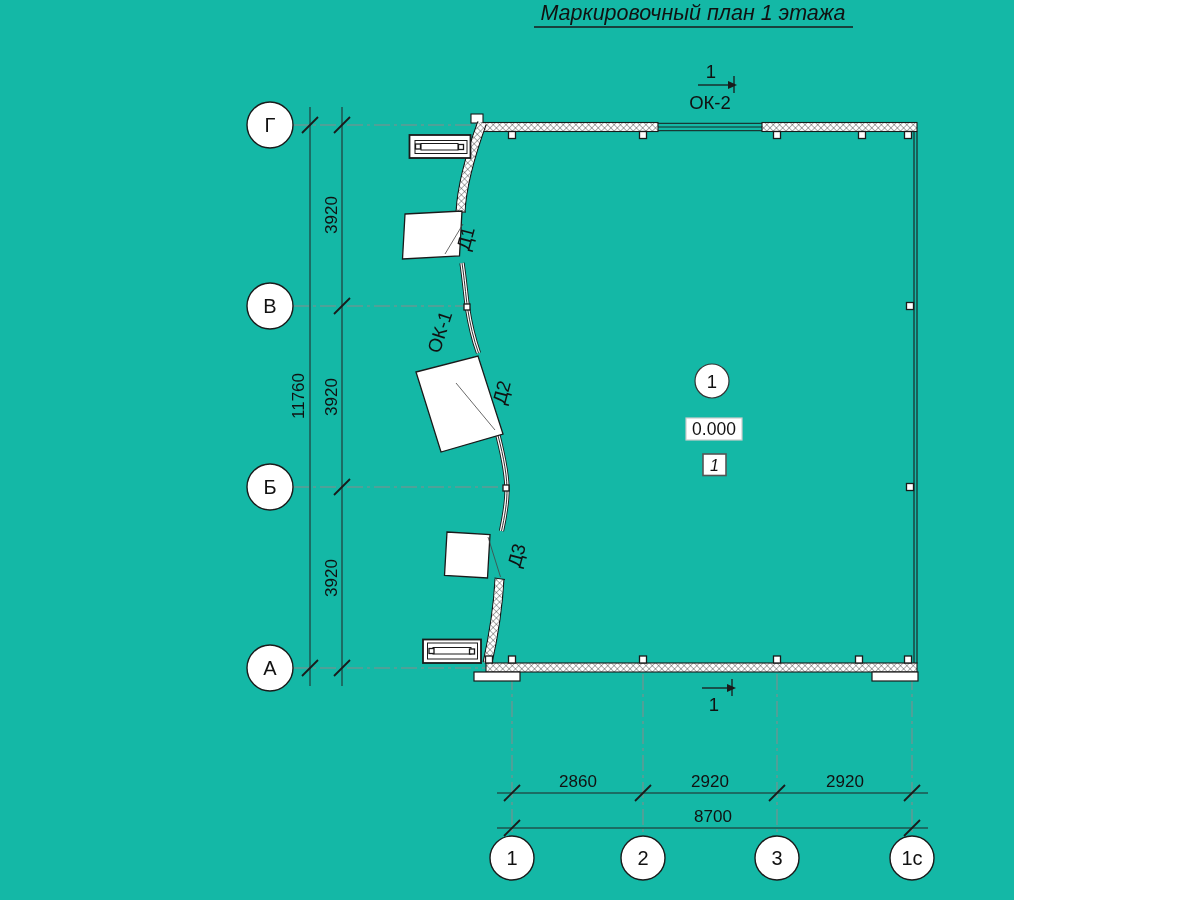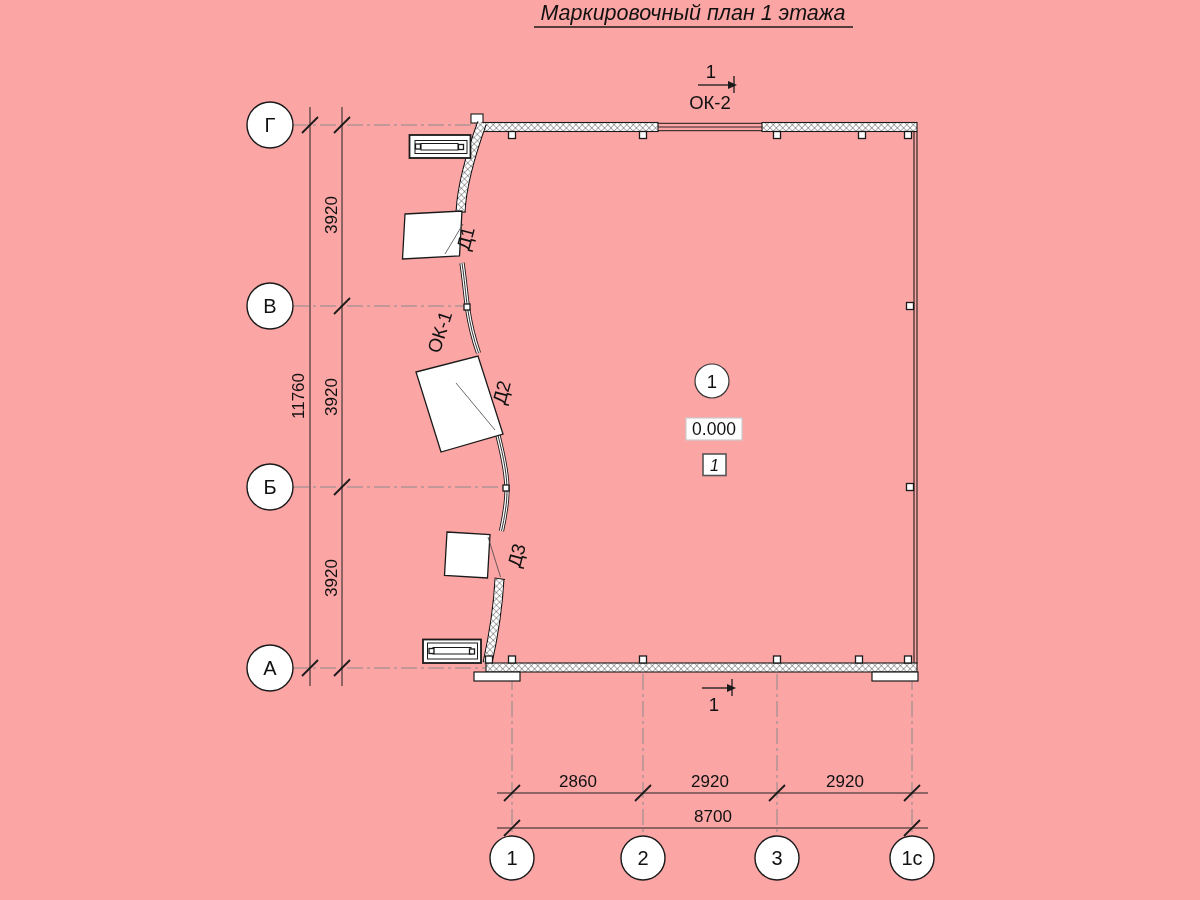--- a/index.html
+++ b/index.html
@@ -1,16 +1,16 @@
 <!DOCTYPE html>
 <html><head>
 <meta charset="utf-8">
 <style>
   html,body{margin:0;padding:0;background:#ffffff;}
-  .stage{position:relative;width:1200px;height:900px;background:#fca5a5;overflow:hidden;
+  .stage{position:relative;width:1014px;height:900px;background:#14b8a6;overflow:hidden;
          font-family:"Liberation Sans", sans-serif;text-align:right;}
   svg{display:block;}
   text{fill:#111;font-family:"Liberation Sans", sans-serif;}
   .t-title{font-size:21.5px;font-style:italic;}
   .t-axis{font-size:20px;}
   .t-dim{font-size:17px;}
   .t-mark{font-size:18.5px;}
   .t-label{font-size:19px;}
   .t-elev{font-size:17.5px;}
   .t-floor{font-size:16px;font-style:italic;}

